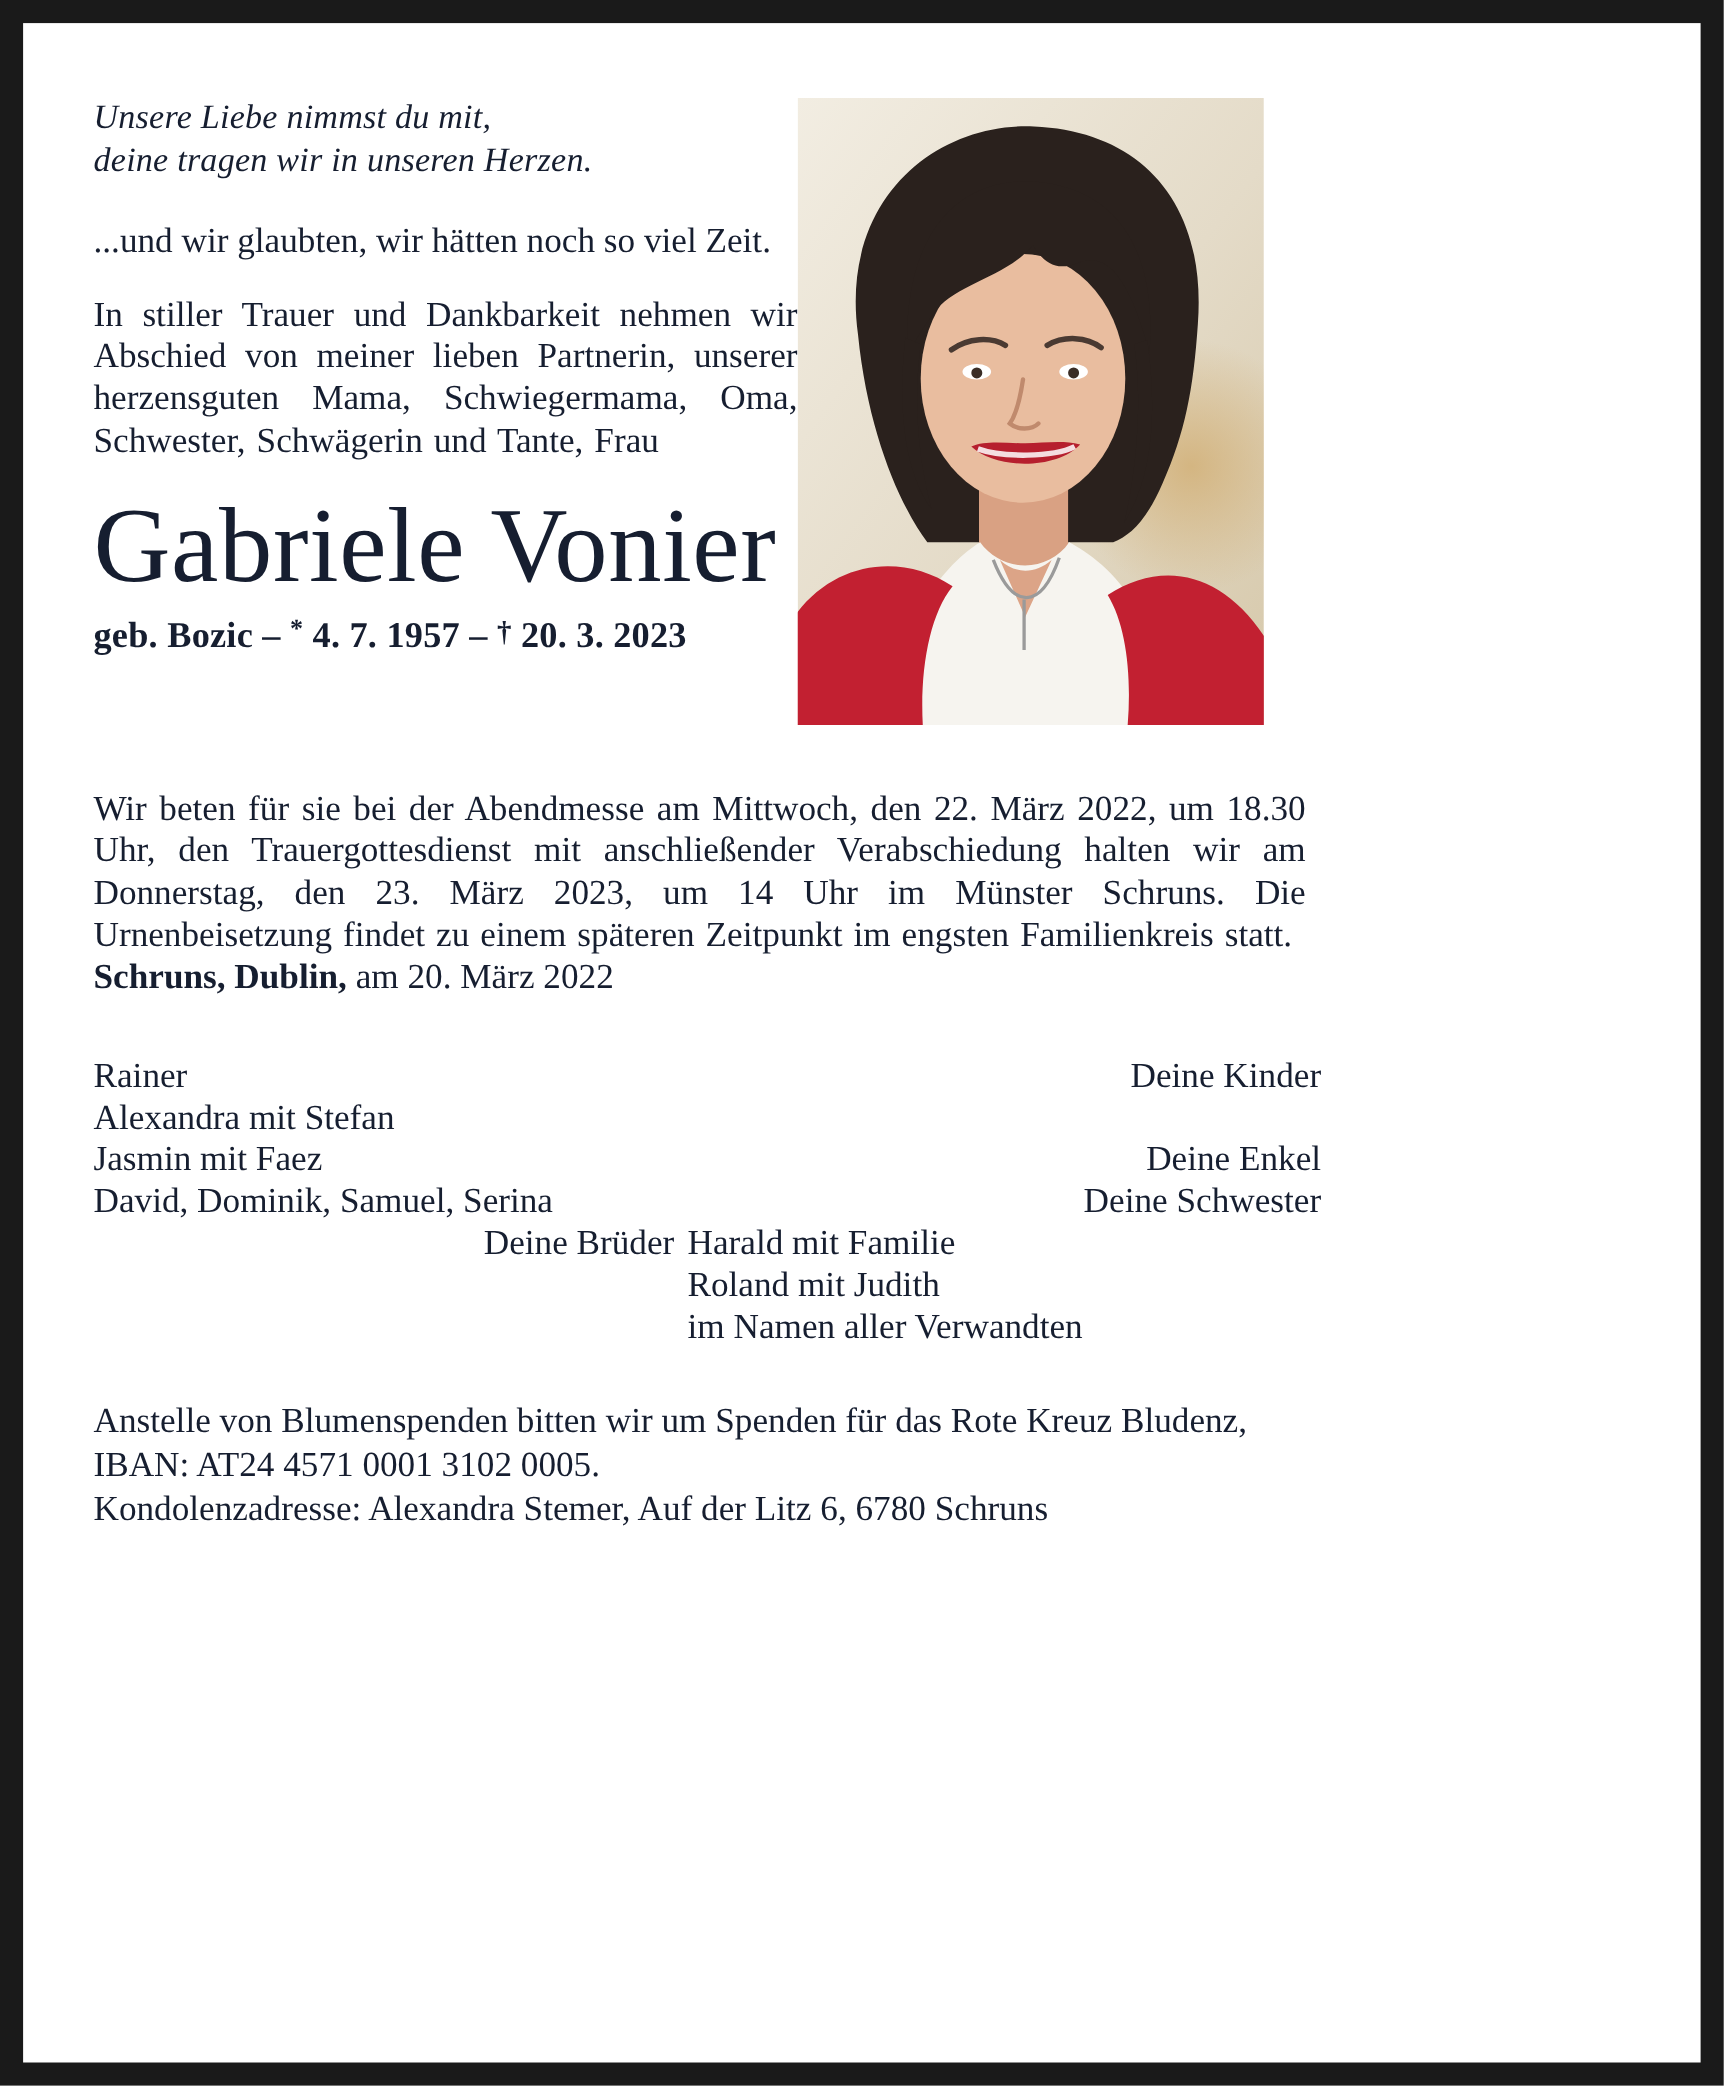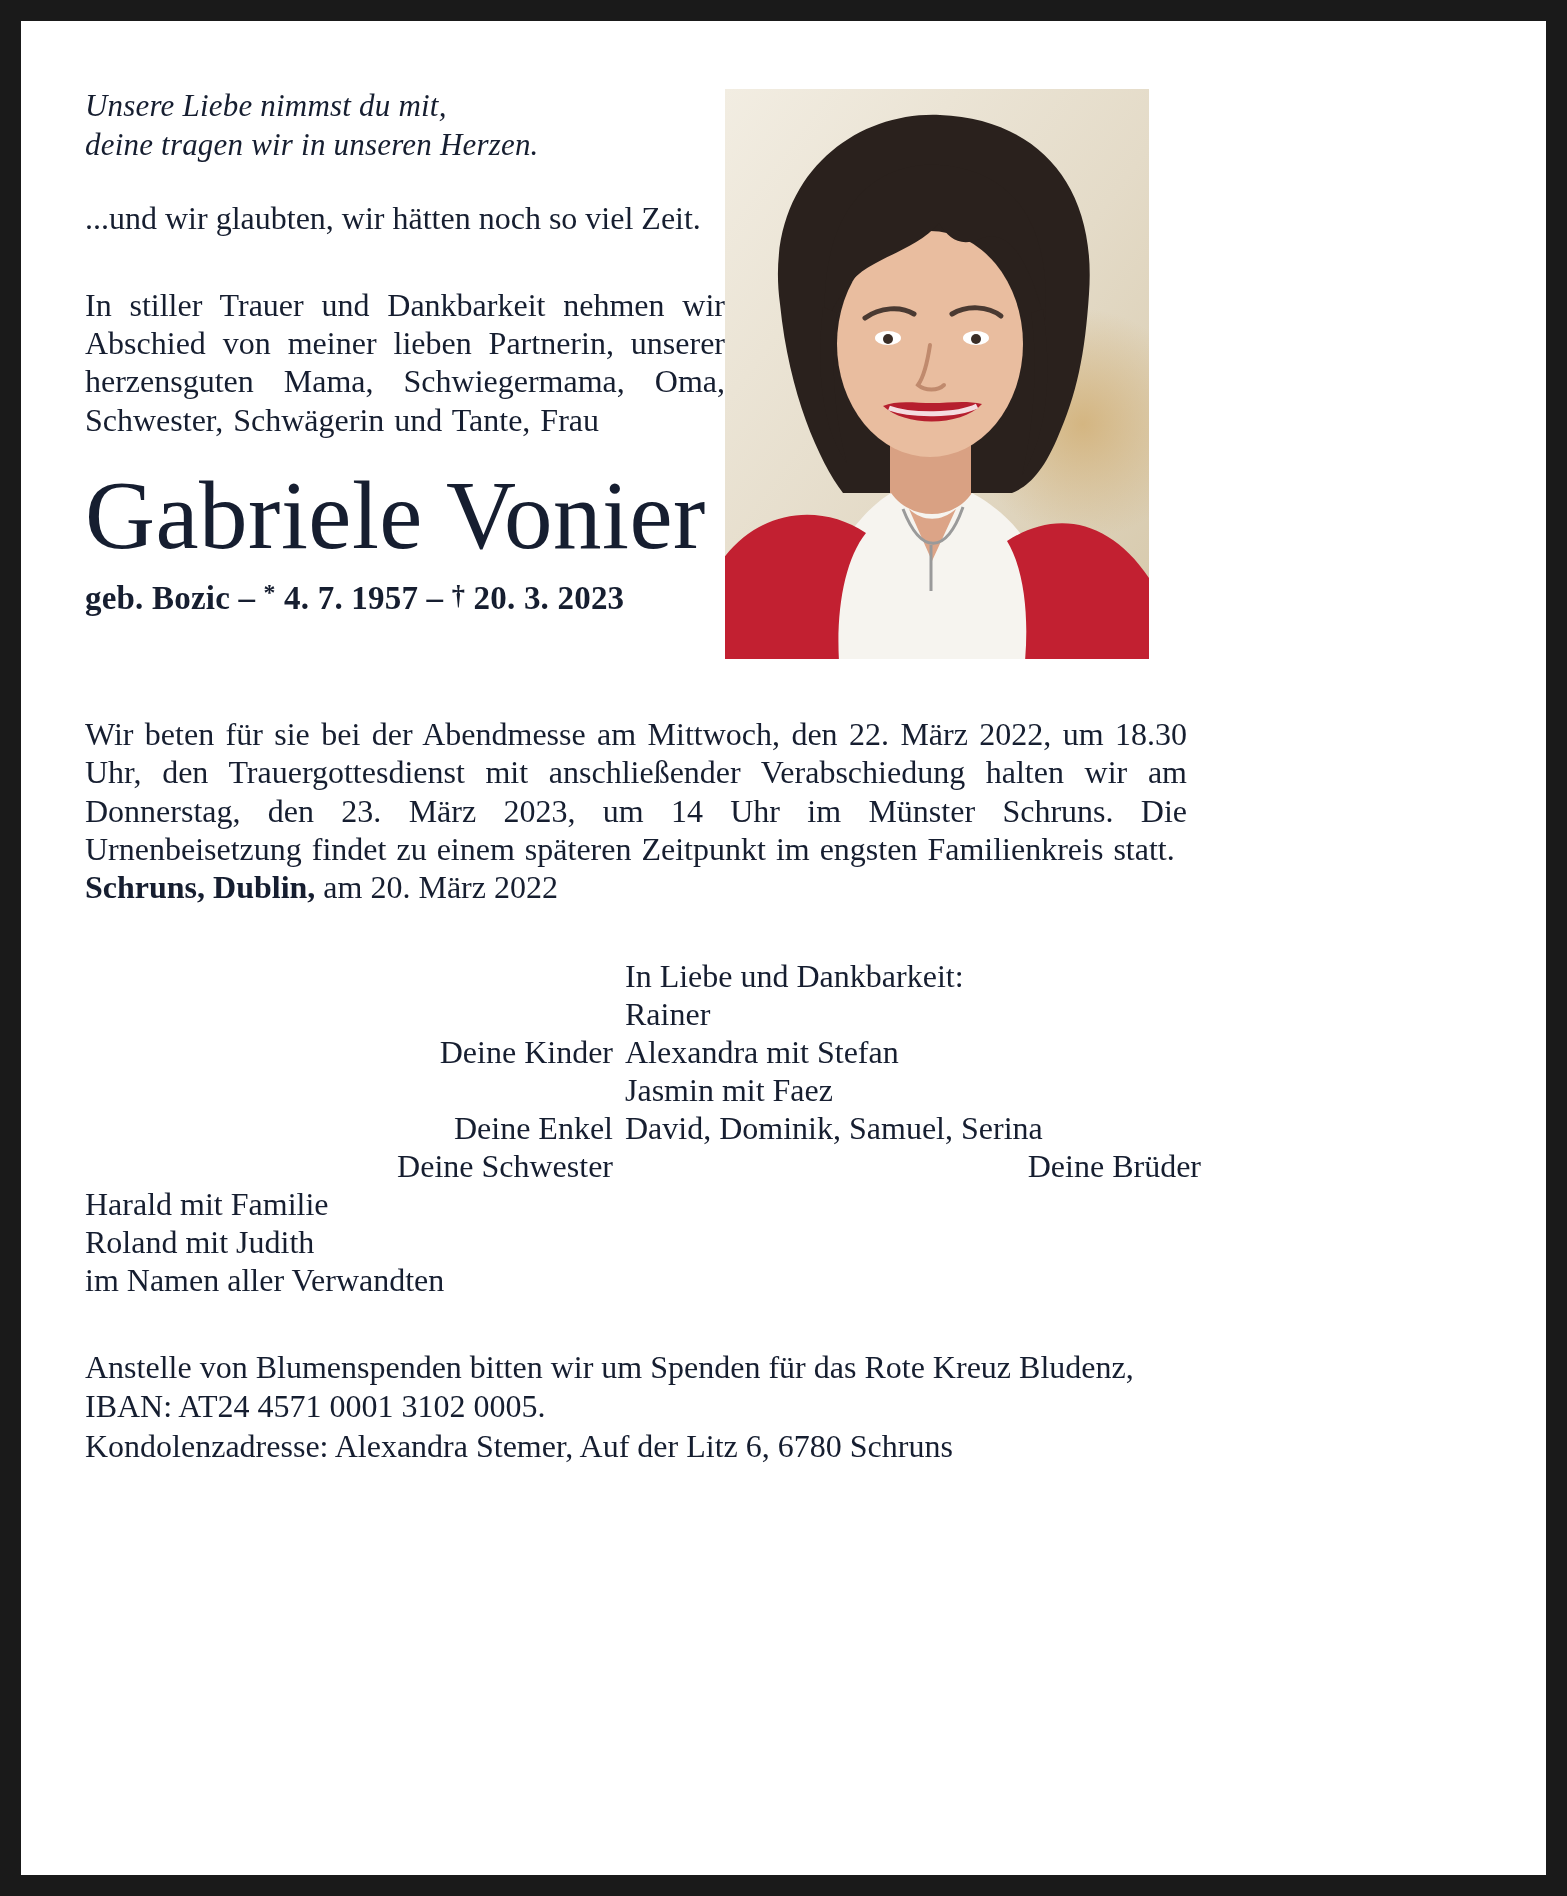--- a/index.html
+++ b/index.html
@@ -30,21 +30,21 @@
     line-height: 1.25;
     letter-spacing: 0.2px;
   }
   .intro {
     margin-top: 34px;
     font-size: 32px;
     line-height: 1.22;
     text-align: justify;
   }
   .announcement {
-    margin-top: 48px;
+    margin-top: 28px;
     font-size: 32px;
     line-height: 1.2;
     text-align: justify;
     word-spacing: 2px;
   }
   .deceased-name {
     margin-top: 26px;
     font-size: 97px;
     font-weight: 500;
     line-height: 1.05;
@@ -177,21 +177,20 @@
     </div>
 
     <p class="service">Wir beten für sie bei der Abendmesse am Mittwoch, den 22. März 2022, um 18.30 Uhr, den Trauergottesdienst mit anschließender Verabschiedung halten wir am Donnerstag, den 23. März 2023, um 14 Uhr im Münster Schruns. Die Urnenbeisetzung findet zu einem späteren Zeitpunkt im engsten Familienkreis statt.</p>
 
     <p class="place-line">
       <span class="pl-bold">Schruns, Dublin,</span><span> am 20. März 2022</span>
     </p>
 
     <div class="family-grid">
       <div class="flabel"></div>
-      <div class="fvalue">In Liebe und Dankbarkeit:</div>
     <div class="flabel"></div>
         <div class="fvalue"><span class="bold">Rainer</span></div>
         <div class="flabel">Deine Kinder</div>
         <div class="fvalue"><span class="bold">Alexandra</span><span> mit </span><span class="bold">Stefan</span></div>
         <div class="flabel"></div>
         <div class="fvalue"><span class="bold">Jasmin</span><span> mit </span><span class="bold">Faez</span></div>
         <div class="flabel">Deine Enkel</div>
         <div class="fvalue"><span class="bold">David, Dominik, Samuel, Serina</span></div>
         <div class="flabel">Deine Schwester</div>
         <div class="flabel">Deine Brüder</div>

